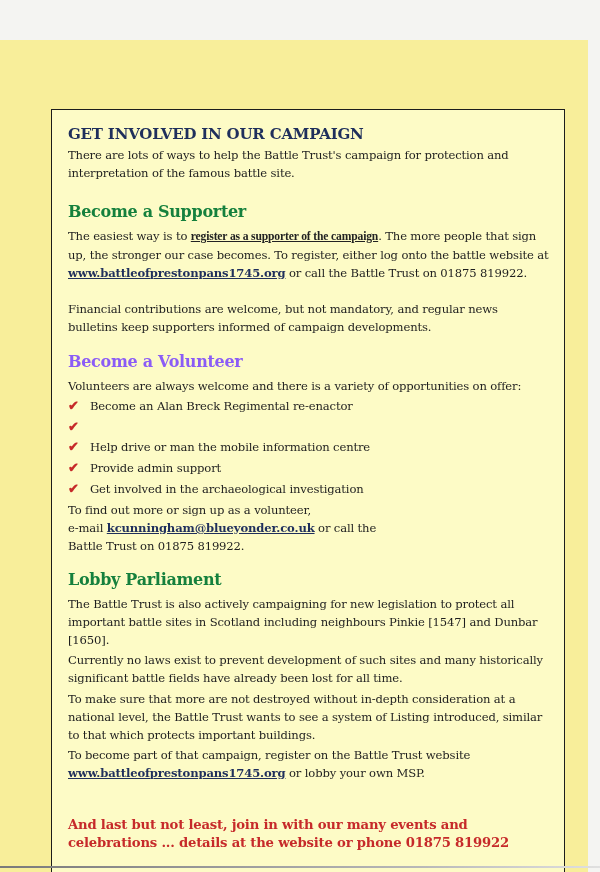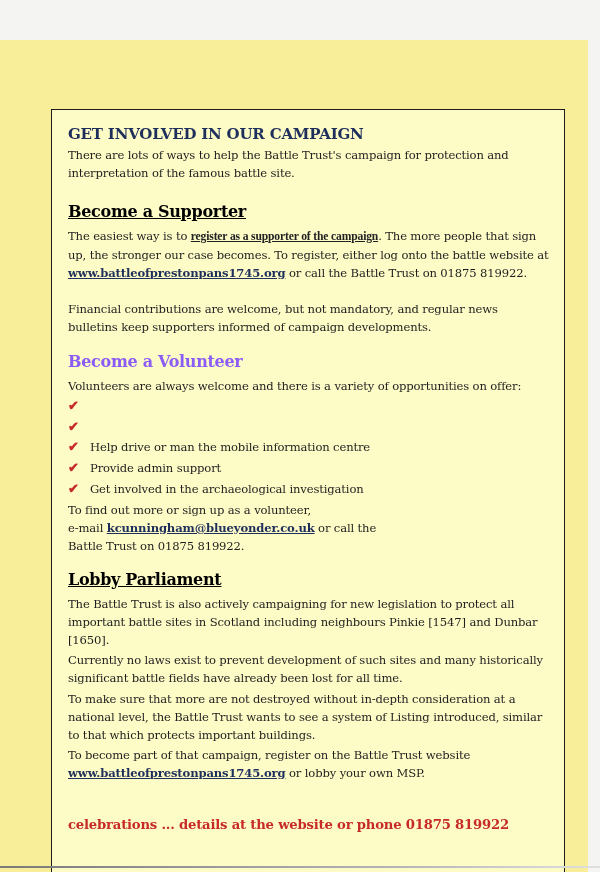--- a/index.html
+++ b/index.html
@@ -36,21 +36,21 @@
       font-family: "DejaVu Serif", serif; font-weight: bold;
       font-size: 15px; color: #1f2f5c; letter-spacing: -0.2px;
       white-space: nowrap;
     }
     .section-title {
       position: absolute; left: 0;
       font-family: "DejaVu Serif", serif; font-weight: bold;
       font-size: 16px; letter-spacing: -0.3px;
       white-space: nowrap;
     }
-    .red { color: #000000; text-decoration: underline; }
+    .red { color: #15803d; }
     .navy { color: #8b5cf6; }
     .para { position: absolute; left: 0; right: 0; margin: 0; }
     .link {
       font-weight: bold; text-decoration: underline;
       color: #1f2f5c;
     }
     .link-dark { font-weight: bold; text-decoration: underline; color: #222; font-family: Liberation Serif, serif; }
     ul.checks { position: absolute; left: 0; right: 0; margin: 0; padding: 0; list-style: none; }
     ul.checks li { height: 20.6px; display: flex; align-items: center; white-space: nowrap; }
     .check {
@@ -75,20 +75,21 @@
 
       <div class="section-title red" style="top:93px;">Become a Supporter</div>
       <p class="para" style="top:117px;"><span>The easiest way is to </span><span class="link-dark">register as a supporter of the campaign</span><span>. The more people that sign up, the stronger our case becomes. To register, either log onto the battle website at </span><span class="link">www.battleofprestonpans1745.org</span><span> or call the Battle Trust on 01875 819922.</span></p>
       <p class="para" style="top:190px;">Financial contributions are welcome, but not mandatory, and regular news bulletins keep supporters informed of campaign developments.</p>
 
       <div class="section-title navy" style="top:243px;">Become a Volunteer</div>
       <p class="para" style="top:267px;">Volunteers are always welcome and there is a variety of opportunities on offer:</p>
       <ul class="checks" style="top:286px;">
         <li>
             <span class="check">✔</span>
+            <span>Become an Alan Breck Regimental re-enactor</span>
           </li>
         <li>
             <span class="check">✔</span>
           </li>
         <li>
             <span class="check">✔</span>
             <span>Help drive or man the mobile information centre</span>
           </li>
         <li>
             <span class="check">✔</span>
@@ -101,19 +102,20 @@
       </ul>
       <p class="para" style="top:391px;"><span>To find out more or sign up as a volunteer,</span><br><span>e-mail </span><span class="link">kcunningham@blueyonder.co.uk</span><span> or call the</span><br><span>Battle Trust on 01875 819922.</span></p>
 
       <div class="section-title red" style="top:461px;">Lobby Parliament</div>
       <p class="para" style="top:485px;">The Battle Trust is also actively campaigning for new legislation to protect all important battle sites in Scotland including neighbours Pinkie [1547] and Dunbar [1650].</p>
       <p class="para" style="top:541px;">Currently no laws exist to prevent development of such sites and many historically significant battle fields have already been lost for all time.</p>
       <p class="para" style="top:580px;">To make sure that more are not destroyed without in-depth consideration at a national level, the Battle Trust wants to see a system of Listing introduced, similar to that which protects important buildings.</p>
       <p class="para" style="top:636px;"><span>To become part of that campaign, register on the Battle Trust website </span><span class="link">www.battleofprestonpans1745.org</span><span> or lobby your own MSP.</span></p>
 
       <div class="footer-text">
+        <div>And last but not least, join in with our many events and</div>
         <div>celebrations ... details at the website or phone 01875 819922</div>
       </div>
 
     </div>
   </div>
 </div>
 <div class="page-bottom-edge"></div>
 
 </body></html>

